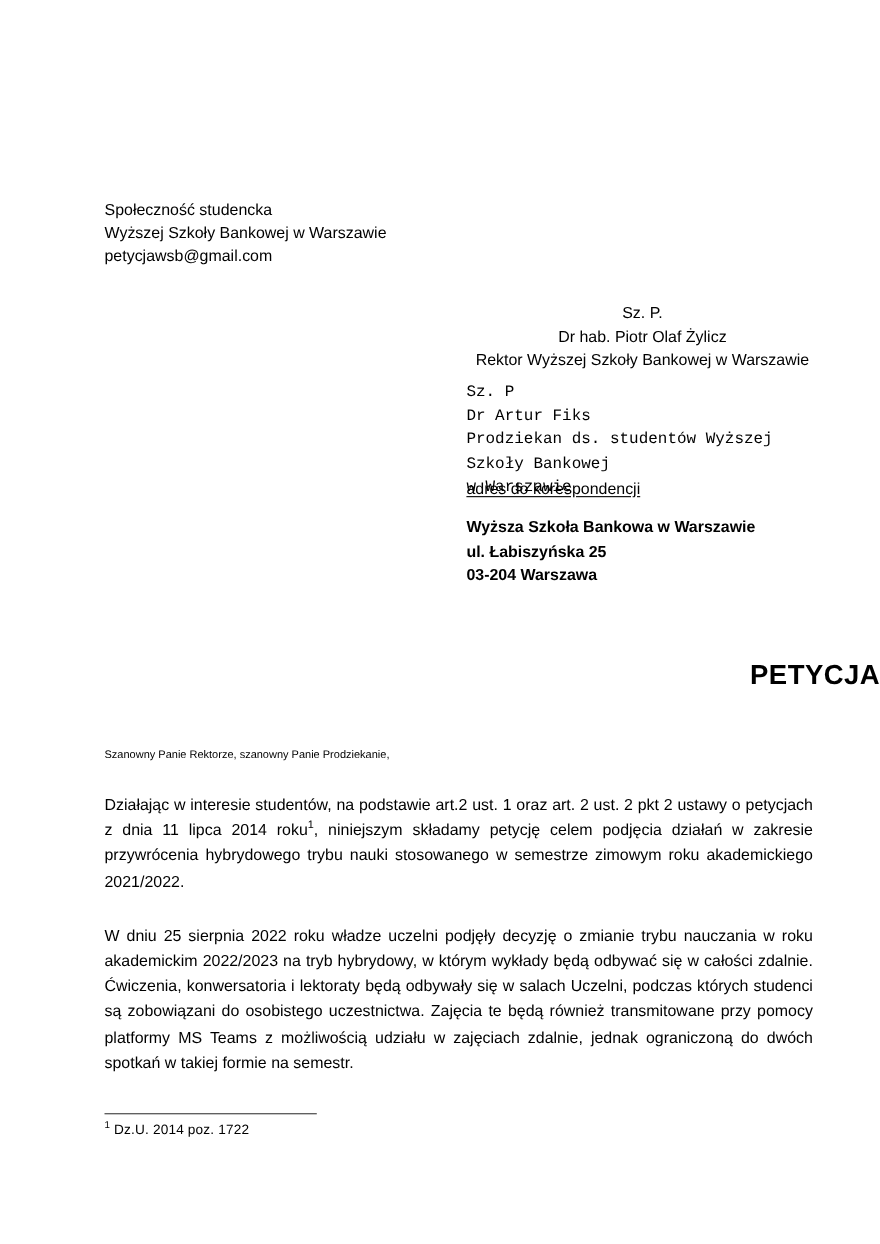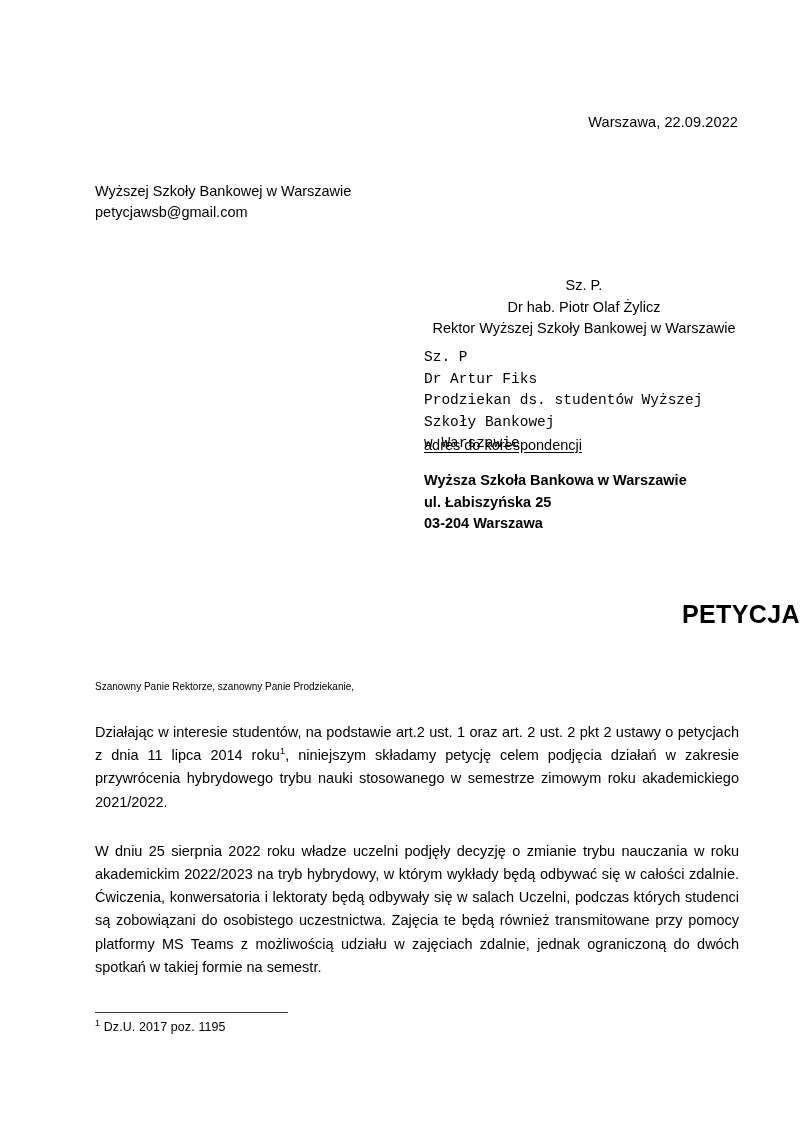--- a/index.html
+++ b/index.html
@@ -130,23 +130,23 @@
   }
   .footnote sup {
     font-size: 0.72em;
   }
 </style>
 </head>
 <body>
 
 <div class="page">
 
-  <div class="date-line">Warszawa, 22.09.2022</div>
 
   <div class="sender-block">
+    <div class="line">Społeczność studencka</div>
     <div class="line">Wyższej Szkoły Bankowej w Warszawie</div>
     <div class="line">petycjawsb@gmail.com</div>
   </div>
 
   <div class="recipient-block recipient-one">
     <div class="line">Sz. P.</div>
     <div class="line">Dr hab. Piotr Olaf Żylicz</div>
     <div class="line">Rektor Wyższej Szkoły Bankowej w Warszawie</div>
   </div>
 
@@ -173,16 +173,16 @@
     <p class="para">
       <span>Działając w interesie studentów, na podstawie art.2 ust. 1 oraz art. 2 ust. 2 pkt 2 ustawy o petycjach z dnia 11 lipca 2014 roku</span><sup>1</sup><span>, niniejszym składamy petycję celem podjęcia działań w zakresie przywrócenia hybrydowego trybu nauki stosowanego w semestrze zimowym roku akademickiego 2021/2022.</span>
     </p>
 
     <p class="para">W dniu 25 sierpnia 2022 roku władze uczelni podjęły decyzję o zmianie trybu nauczania w roku akademickim 2022/2023 na tryb hybrydowy, w którym wykłady będą odbywać się w całości zdalnie. Ćwiczenia, konwersatoria i lektoraty będą odbywały się w salach Uczelni, podczas których studenci są zobowiązani do osobistego uczestnictwa. Zajęcia te będą również transmitowane przy pomocy platformy MS Teams z możliwością udziału w zajęciach zdalnie, jednak ograniczoną do dwóch spotkań w takiej formie na semestr.</p>
   </div>
 
   <div class="footnote-rule"></div>
 
   <div class="footnote">
-    <sup>1</sup><span> Dz.U. 2017 poz. 1195</span>
+    <sup>1</sup><span> Dz.U. 2014 poz. 1722</span>
   </div>
 
 </div>
 
 </body></html>

